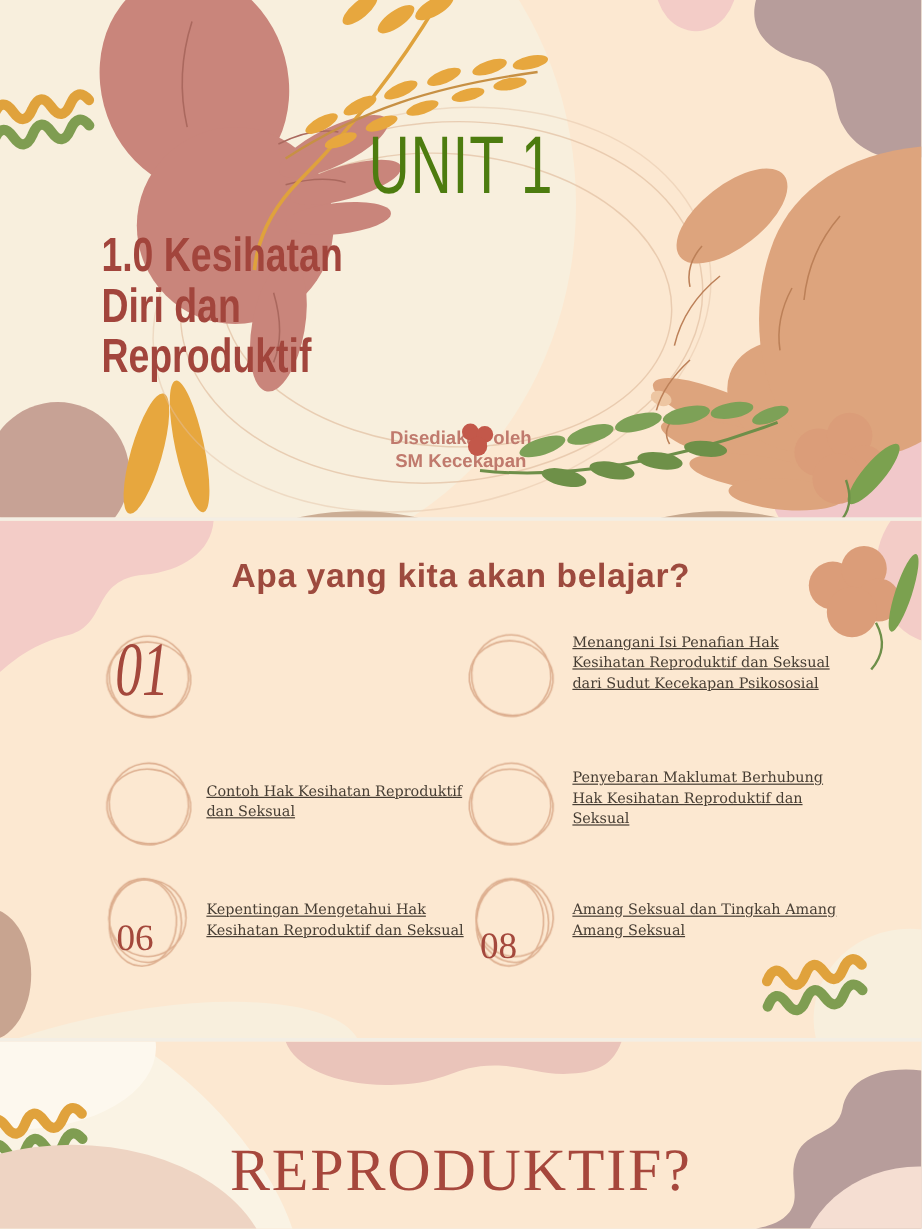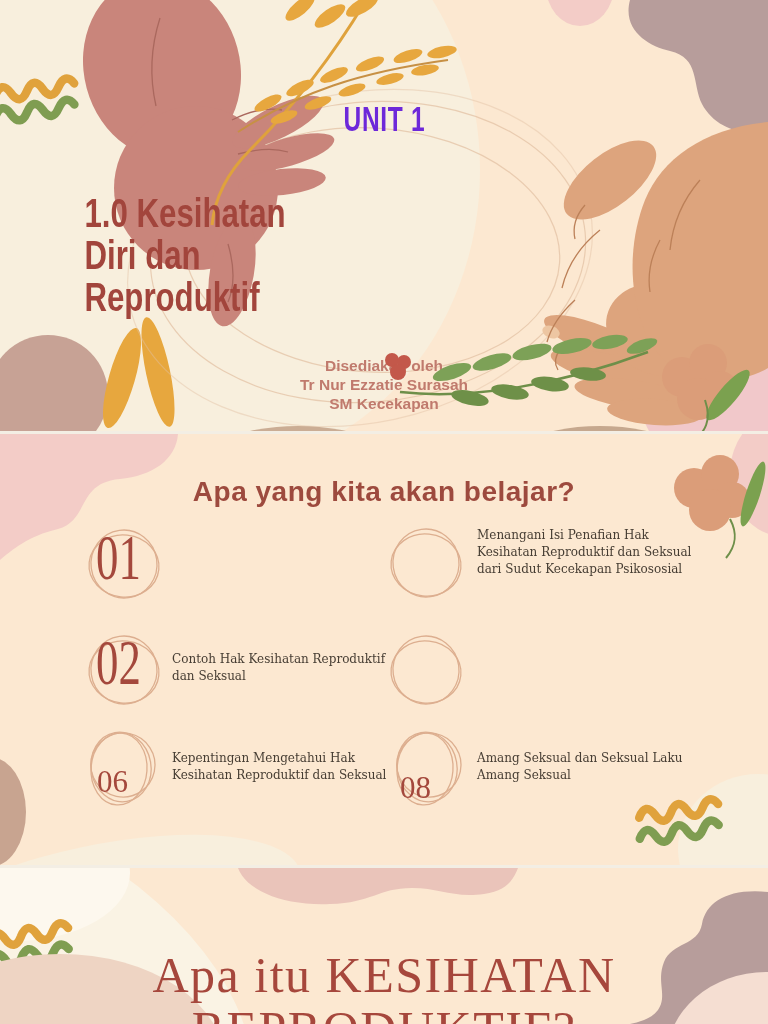--- a/index.html
+++ b/index.html
@@ -7,38 +7,38 @@
        font-family:"Liberation Sans",sans-serif;}
   .slide{position:absolute;left:0;width:768px;overflow:hidden;background:#fce8d1;}
   #s1{top:0;height:431px;}
   #s2{top:434px;height:431px;}
   #s3{top:868px;height:156px;}
   svg.deco{position:absolute;left:0;top:0;z-index:1;}
   svg.over{position:absolute;left:0;top:0;z-index:3;}
   .txt{position:absolute;z-index:2;}
 
   
-  .unit{top:99px;left:0;right:0;text-align:center;font-size:35px;font-weight:bold;
-        color:#6d28d9;letter-spacing:1px;}
+  .unit{top:99px;left:0;right:0;text-align:center;font-size:68px;font-weight:normal;
+        color:#4d7c0f;letter-spacing:1px;}
   .sxc{display:inline-block;transform:scaleX(.70);transform-origin:50% 50%;}
   .heading{top:192px;left:0;right:0;text-align:left;font-size:40px;line-height:42px;
            font-weight:bold;color:#a2453c;}
   .sxh{transform:scaleX(.78);transform-origin:50% 50%;}
   .byline{top:356px;left:0;right:0;text-align:center;font-size:15.5px;line-height:19px;
           color:#c07a6d;font-weight:bold;}
 
   
   .l2title{top:30px;left:0;right:0;text-align:center;font-size:28px;font-weight:bold;
-           color:#9d4a3e;letter-spacing:.5px;margin-top:12px;}
+           color:#9d4a3e;letter-spacing:.5px;}
   .num{position:absolute;z-index:2;font-family:"Liberation Serif",serif;color:#a4483c;line-height:1;}
-  .num.big{font-size:64px;}
+  .num.big{font-size:64px;font-style:italic;}
   .num.small{font-size:31px;}
   .numx{display:inline-block;transform:scaleX(.70);transform-origin:0 50%;}
   .itext{position:absolute;z-index:2;width:230px;font-family:"DejaVu Serif",serif;
-         font-size:12px;line-height:17px;color:#463d33;white-space:pre-line;}
+         font-size:12px;line-height:17px;color:#463d33;white-space:pre-line;text-decoration:underline;}
 
   
   .s3t{top:80px;left:0;right:0;text-align:center;font-family:"Liberation Serif",serif;
        font-size:50px;line-height:54px;color:#a6473c;letter-spacing:1.5px;}
 </style>
 </head>
 <body>
 
 <section class="slide" id="s1">
   <svg class="deco" width="768" height="431" viewBox="0 0 768 431">
@@ -117,21 +117,20 @@
   <div class="txt heading">
     <div class="sxh">
       <div>1.0 Kesihatan</div>
       <div>Diri dan</div>
       <div>Reproduktif</div>
     </div>
   </div>
 
   <div class="txt byline">
     <div>Disediakan oleh</div>
-    <div>Tr Nur Ezzatie Surasah</div>
     <div>SM Kecekapan</div>
   </div>
 
   <svg class="over" width="768" height="431" viewBox="0 0 768 431">
     <g>
       <g fill="#dda47d">
         <ellipse cx="600" cy="342" rx="60" ry="16" transform="rotate(22 600 342)"></ellipse>
         <ellipse cx="612" cy="370" rx="63" ry="15" transform="rotate(14 612 370)"></ellipse>
         <ellipse cx="632" cy="394" rx="58" ry="14" transform="rotate(8 632 394)"></ellipse>
         <ellipse cx="655" cy="412" rx="48" ry="13" transform="rotate(4 655 412)"></ellipse>
@@ -215,42 +214,43 @@
   </svg>
 
   <div class="txt l2title">Apa yang kita akan belajar?</div>
 
   <div class="num big" style="left:96px;top:92px"><span class="numx">01</span></div>
 
   <div class="itext" style="left:477px;top:93px">Menangani Isi Penafian Hak
 Kesihatan Reproduktif dan Seksual
 dari Sudut Kecekapan Psikososial</div>
 
-  <div class="num big" style="left:96px;top:197px"><span class="numx">02</span></div>
   <div class="itext" style="left:172px;top:217px">Contoh Hak Kesihatan Reproduktif
 dan Seksual</div>
 
+  <div class="itext" style="left:477px;top:206px">Penyebaran Maklumat Berhubung
+Hak Kesihatan Reproduktif dan
+Seksual</div>
 
   <div class="num small" style="left:97px;top:332px">06</div>
   <div class="itext" style="left:172px;top:316px">Kepentingan Mengetahui Hak
 Kesihatan Reproduktif dan Seksual</div>
 
   <div class="num small" style="left:400px;top:338px">08</div>
-  <div class="itext" style="left:477px;top:316px">Amang Seksual dan Seksual Laku
+  <div class="itext" style="left:477px;top:316px">Amang Seksual dan Tingkah Amang
 Amang Seksual</div>
 </section>
 
 <section class="slide" id="s3">
   <svg class="deco" width="768" height="156" viewBox="0 0 768 156">
     <ellipse cx="40" cy="120" rx="240" ry="140" transform="rotate(35 40 120)" fill="#faf3e4"></ellipse>
     <ellipse cx="15" cy="5" rx="115" ry="68" fill="#fdf8ee"></ellipse>
     <use href="#wavepair" transform="translate(-14,64) rotate(-7)"></use>
     <ellipse cx="60" cy="196" rx="165" ry="110" fill="#eed4c3"></ellipse>
     <path d="M238,0 C246,22 282,38 330,36 C372,35 378,20 412,20 C440,20 452,30 484,26 C508,23 514,10 518,0 Z" fill="#eac4ba"></path>
     <path d="M768,24 C728,20 706,34 702,56 C698,78 672,74 664,94 C656,114 668,128 658,142 C650,152 638,154 630,156 L768,156 Z" fill="#b79d9b"></path>
     <ellipse cx="766" cy="192" rx="100" ry="88" fill="#f5ded2"></ellipse>
   </svg>
 
   <div class="txt s3t">
-    <div>Apa itu KESIHATAN</div>
     <div>REPRODUKTIF?</div>
   </div>
 </section>
 
 </body></html>

